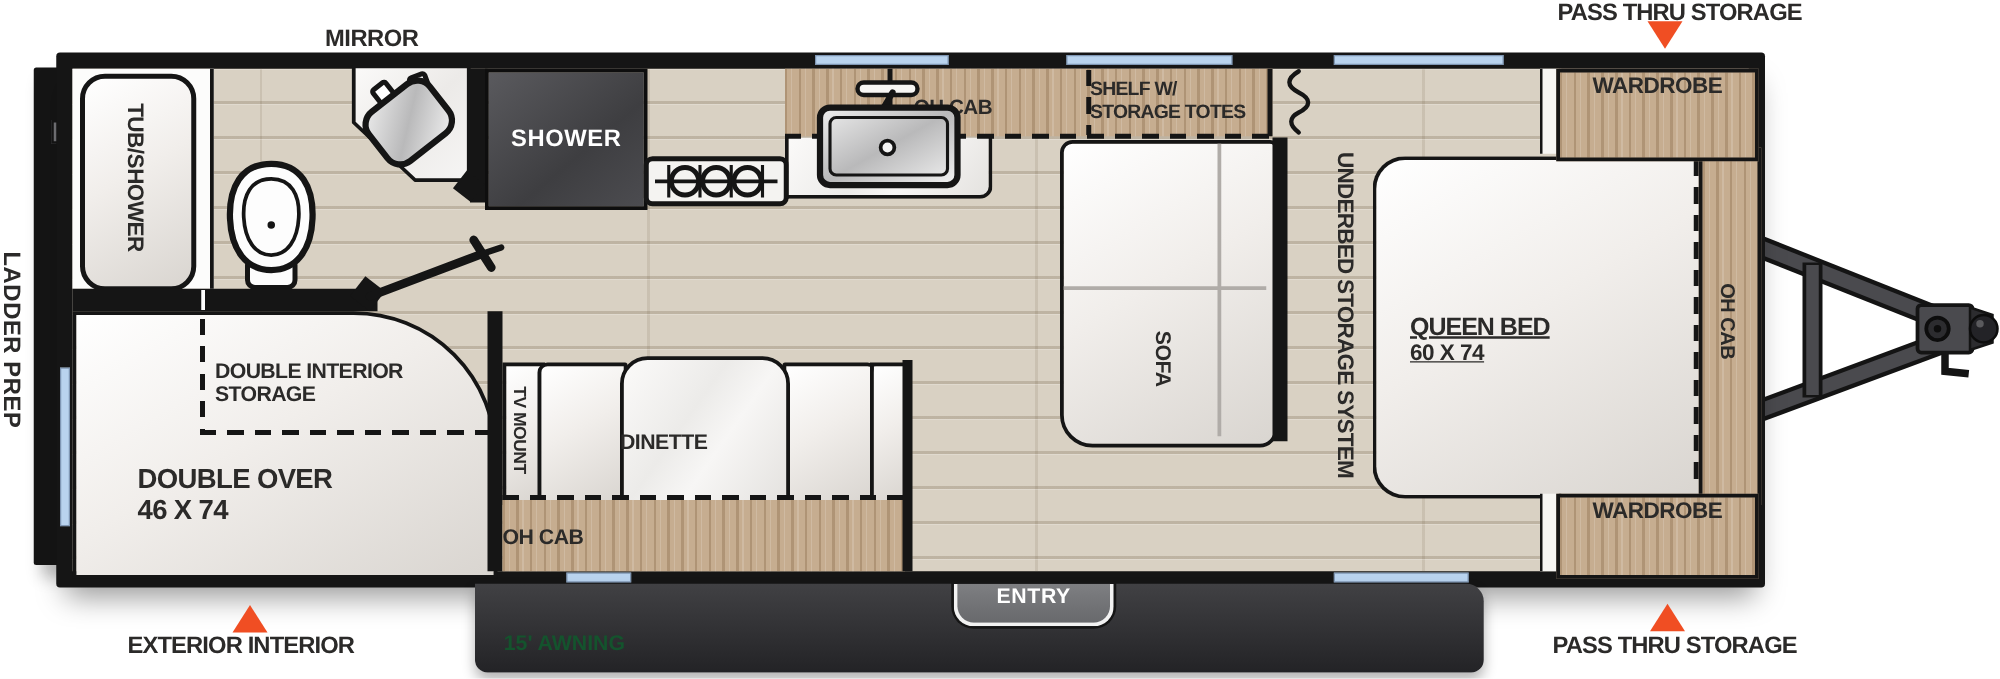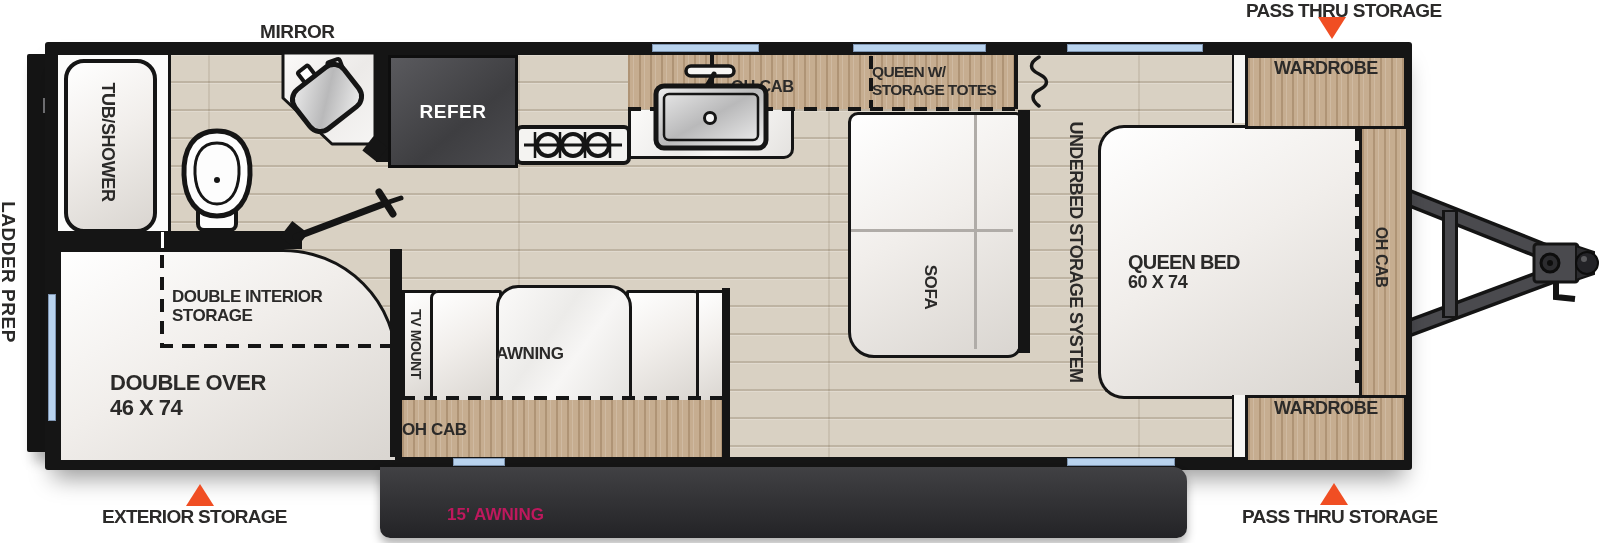--- a/index.html
+++ b/index.html
@@ -93,21 +93,21 @@
   <div class="wall" style="left:58px;top:231px;width:244px;height:18px;"></div>
   <div class="abs" style="left:161px;top:232px;width:3px;height:16px;background:#fff;"></div>
   <svg class="abs" style="left:268px;top:183px;" width="140" height="80" viewBox="0 0 140 80">
     <rect x="16" y="42" width="20" height="20" fill="#151515" transform="rotate(38 26 52)"></rect>
     <line x1="28" y1="54" x2="118" y2="20" stroke="#151515" stroke-width="7" stroke-linecap="round"></line>
     <line x1="111" y1="9" x2="125" y2="31" stroke="#151515" stroke-width="7" stroke-linecap="round"></line>
     <line x1="118" y1="20" x2="133" y2="15" stroke="#151515" stroke-width="5" stroke-linecap="round"></line>
   </svg>
 
   <div class="abs darkapp" style="left:388px;top:55px;width:124px;height:107px;font-size:19px;letter-spacing:.5px;">
-    <span>REFER</span>
+    <span>SHOWER</span>
     </div>
 
   <svg class="abs" style="left:514px;top:124px;" width="118" height="42" viewBox="0 0 118 42">
     <rect x="3" y="3" width="112" height="36" rx="5" fill="#f4f3f1" stroke="#151515" stroke-width="4"></rect>
     <line x1="10" y1="21" x2="108" y2="21" stroke="#151515" stroke-width="3"></line>
     <line x1="21" y1="8" x2="21" y2="34" stroke="#151515" stroke-width="2.5"></line>
     <line x1="46" y1="8" x2="46" y2="34" stroke="#151515" stroke-width="2.5"></line>
     <line x1="71" y1="8" x2="71" y2="34" stroke="#151515" stroke-width="2.5"></line>
     <line x1="96" y1="8" x2="96" y2="34" stroke="#151515" stroke-width="2.5"></line>
     <circle cx="34" cy="21" r="11" fill="none" stroke="#151515" stroke-width="4"></circle>
@@ -116,21 +116,21 @@
   </svg>
 
   <div class="abs marble" style="left:628px;top:110px;width:160px;height:46px;border-top:none;border-radius:0 0 10px 0;"></div>
   <div class="abs woodcab" style="left:628px;top:55px;width:390px;height:54px;"></div>
   <div class="wall" style="left:710px;top:55px;width:4px;height:54px;"></div>
   <div class="dv" style="left:869px;top:56px;height:52px;"></div>
   <div class="wall" style="left:1014px;top:55px;width:4px;height:54px;"></div>
   <div class="dh" style="left:628px;top:107px;width:390px;"></div>
   <div class="lb ctr" style="left:731px;top:77px;width:120px;font-size:16.5px;"><span>OH CAB</span></div>
   <div class="lb ctr" style="left:872px;top:63px;width:146px;font-size:15.5px;line-height:1.15;letter-spacing:-0.6px;">
-    <span class="line">QUEEN W/</span>
+    <span class="line">SHELF W/</span>
     <span class="line">STORAGE TOTES</span>
   </div>
 
   <svg class="abs" style="left:648px;top:60px;" width="126" height="98" viewBox="0 0 126 98">
     <rect x="38" y="6" width="48" height="10" rx="5" fill="#f7f6f4" stroke="#151515" stroke-width="3.5"></rect>
     <line x1="66" y1="14" x2="52" y2="38" stroke="#151515" stroke-width="5" stroke-linecap="round"></line>
     <rect x="8" y="26" width="110" height="62" rx="8" fill="url(#silverG)" stroke="#151515" stroke-width="5"></rect>
     <rect x="16" y="34" width="94" height="46" rx="5" fill="none" stroke="#151515" stroke-width="2.5"></rect>
     <circle cx="62" cy="58" r="5.5" fill="#f5f5f5" stroke="#151515" stroke-width="3"></circle>
   </svg>
@@ -141,21 +141,21 @@
   <div class="lb rot" style="left:860px;top:277px;width:140px;height:20px;font-size:17px;"><span>SOFA</span></div>
   <div class="wall" style="left:1018px;top:110px;width:12px;height:243px;"></div>
 
   <svg class="abs" style="left:1027px;top:55px;" width="22" height="54" viewBox="0 0 22 54">
     <path d="M12,2 C2,8 2,14 12,19 C22,24 22,30 12,35 C4,39 4,45 12,51" fill="none" stroke="#151515" stroke-width="3.5" stroke-linecap="round"></path>
   </svg>
 
   <div class="lb rot" style="left:936px;top:242px;width:280px;height:20px;font-size:18px;letter-spacing:-0.6px;"><span>UNDERBED STORAGE SYSTEM</span></div>
 
   <div class="abs whitefurn" style="left:1098px;top:125px;width:260px;height:268px;border-right:none;border-radius:26px 0 0 26px;"></div>
-  <div class="lb ctr" style="left:1128px;top:252px;width:200px;line-height:1.05;">
+  <div class="lb ctr" style="left:1128px;top:252px;width:200px;line-height:1.05;text-decoration:underline;">
     <span class="line" style="font-size:20px;letter-spacing:-0.8px;">QUEEN BED</span>
     <span class="line" style="font-size:18px;">60 X 74</span>
   </div>
   <div class="dv" style="left:1355px;top:128px;height:264px;"></div>
 
   <div class="abs woodcab" style="left:1359px;top:118px;width:44px;height:280px;border:3px solid #151515;"></div>
   <div class="lb rot" style="left:1311px;top:248px;width:140px;height:18px;font-size:16px;"><span>OH CAB</span></div>
 
   <div class="abs" style="left:1232px;top:55px;width:13px;height:68px;background:#f7f6f3;border-left:2px solid #151515;border-right:2px solid #151515;"></div>
   <div class="abs woodcab flexc" style="left:1245px;top:55px;width:156px;height:68px;border:3px solid #151515;">
@@ -178,42 +178,45 @@
     <span class="line">46 X 74</span>
   </div>
   <div class="wall" style="left:390px;top:249px;width:12px;height:208px;"></div>
 
   <div class="abs whitefurn" style="left:402px;top:290px;width:28px;height:108px;"></div>
   <div class="lb rot" style="left:354px;top:336px;width:124px;height:16px;font-size:14px;"><span>TV MOUNT</span></div>
   <div class="abs whitefurn" style="left:430px;top:290px;width:66px;height:108px;border-radius:8px 2px 2px 8px;"></div>
   <div class="abs whitefurn" style="left:626px;top:290px;width:70px;height:108px;border-radius:2px 8px 8px 2px;"></div>
   <div class="abs whitefurn" style="left:696px;top:290px;width:26px;height:108px;"></div>
   <div class="abs marble" style="left:496px;top:285px;width:130px;height:113px;border-radius:22px 22px 0 0;"></div>
-  <div class="lb ctr" style="left:496px;top:344px;width:130px;font-size:17px;"><span>AWNING</span></div>
+  <div class="lb ctr" style="left:496px;top:344px;width:130px;font-size:17px;"><span>DINETTE</span></div>
   <div class="dh" style="left:402px;top:396px;width:322px;"></div>
   <div class="abs woodcab" style="left:402px;top:400px;width:322px;height:57px;"></div>
   <div class="lb ctr" style="left:402px;top:420px;width:322px;font-size:17px;"><span>OH CAB</span></div>
   <div class="wall" style="left:722px;top:288px;width:8px;height:169px;"></div>
 
   <div class="win" style="left:652px;top:44px;width:107px;height:8px;"></div>
   <div class="win" style="left:853px;top:44px;width:133px;height:8px;"></div>
   <div class="win" style="left:1067px;top:44px;width:136px;height:8px;"></div>
   <div class="win" style="left:453px;top:458px;width:52px;height:8px;"></div>
   <div class="win" style="left:1067px;top:458px;width:108px;height:8px;"></div>
   <div class="win" style="left:48px;top:294px;width:8px;height:127px;"></div>
 
   <div class="abs" style="left:380px;top:467px;width:807px;height:71px;background:linear-gradient(180deg,#414144,#232326);border-radius:0 14px 10px 10px;box-shadow:0 6px 10px rgba(0,0,0,.3);"></div>
-  <div class="lb" style="left:403px;top:505px;font-size:17px;color:#be185d;letter-spacing:0;margin-left:44px;"><span>15' AWNING</span></div>
+  <div class="lb" style="left:403px;top:505px;font-size:17px;color:#14532d;letter-spacing:0;"><span>15' AWNING</span></div>
+  <div class="abs flexc" style="left:763px;top:467px;width:122px;height:31px;background:linear-gradient(180deg,#7e7f82,#68696c);border:3px solid #f2f2f2;border-top:none;border-radius:0 0 16px 16px;box-shadow:0 0 0 2px #151515;">
+    <span class="lb" style="position:static;color:#fff;font-size:17px;letter-spacing:.5px;">ENTRY</span>
+    </div>
 
   <div class="lb ctr" style="left:260px;top:21px;width:130px;font-size:19px;"><span>MIRROR</span></div>
 
   <div class="lb ctr" style="left:1246px;top:0px;width:200px;font-size:19px;letter-spacing:-0.7px;"><span>PASS THRU STORAGE</span></div>
   <div class="tri-down" style="left:1318px;top:17px;"></div>
 
   <div class="tri-up" style="left:186px;top:484px;"></div>
-  <div class="lb ctr" style="left:102px;top:506px;width:200px;font-size:19px;letter-spacing:-0.7px;"><span>EXTERIOR STORAGE</span></div>
+  <div class="lb ctr" style="left:102px;top:506px;width:200px;font-size:19px;letter-spacing:-0.7px;"><span>EXTERIOR INTERIOR</span></div>
 
   <div class="tri-up" style="left:1320px;top:483px;"></div>
   <div class="lb ctr" style="left:1242px;top:506px;width:200px;font-size:19px;letter-spacing:-0.7px;"><span>PASS THRU STORAGE</span></div>
 
   <div class="lb rot" style="left:-71px;top:262px;width:160px;height:20px;font-size:19px;letter-spacing:0.5px;"><span>LADDER PREP</span></div>
 
 </div>
 
 </body></html>

